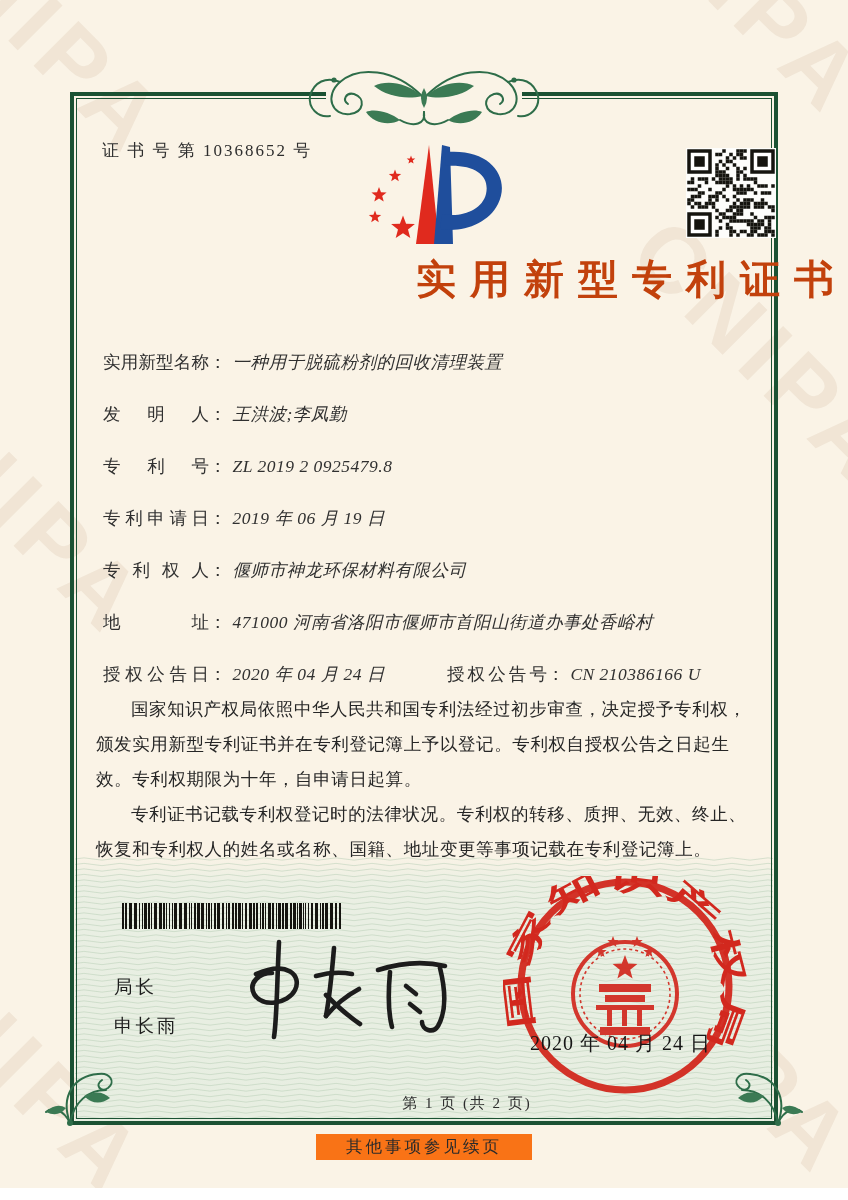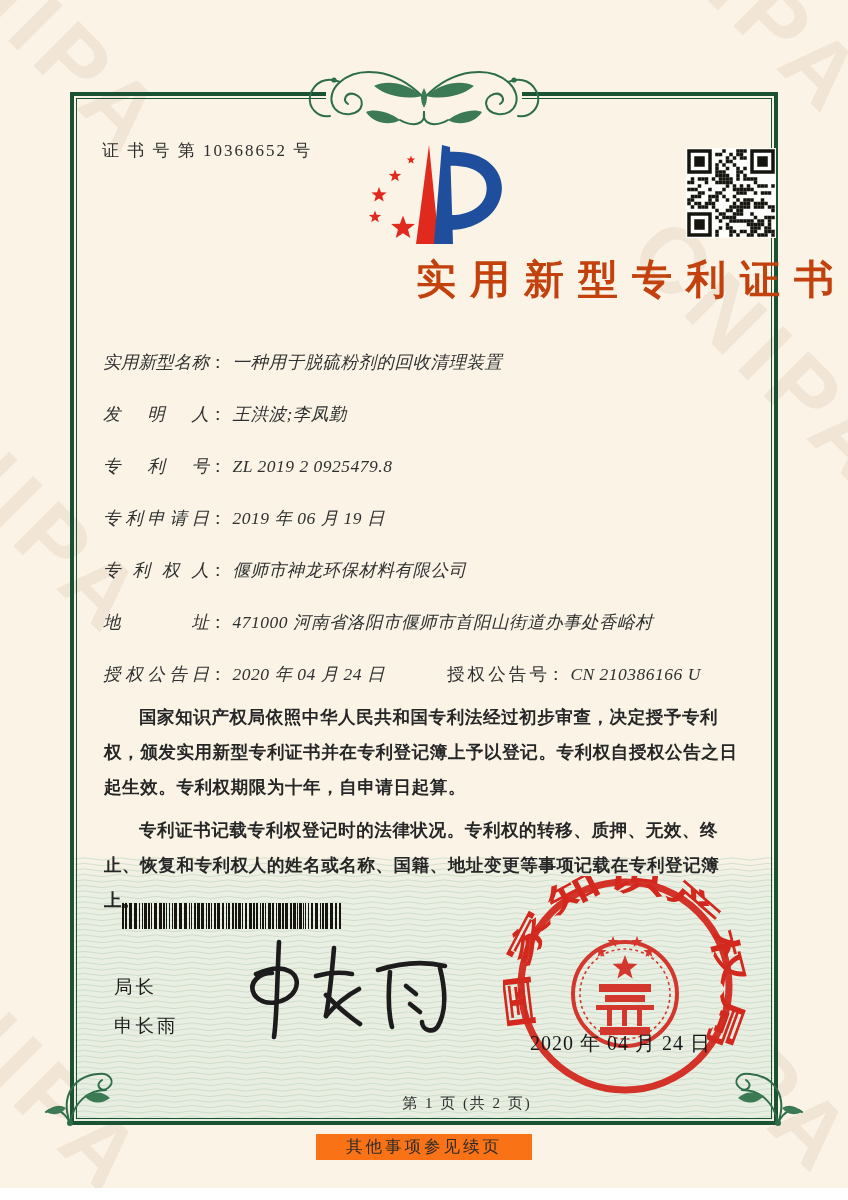--- a/index.html
+++ b/index.html
@@ -15,27 +15,27 @@
   
   .frame{position:absolute;left:70px;top:92px;width:700px;height:1025px;border:4px solid #1b5233;}
   .frame-inner{position:absolute;left:2px;top:2px;right:2px;bottom:2px;border:1px solid #1b5233;}
   .cert-no{position:absolute;left:102px;top:139px;font-size:17px;letter-spacing:2px;color:#2e2e2e;}
   .logo{position:absolute;left:345px;top:140px;}
   .qr{position:absolute;left:686px;top:148px;}
   .title{position:absolute;left:0;top:252px;width:100%;text-align:right;font-size:40px;
          font-weight:700;letter-spacing:14px;text-indent:14px;color:#c2410c;}
   .fields{position:absolute;left:103px;top:350px;width:640px;font-size:17.5px;color:#303030;}
   .frow{display:flex;align-items:baseline;line-height:24px;margin-bottom:28px;}
-  .flabel{display:inline-block;width:106px;text-align:justify;text-align-last:justify;font-style:italic;}
+  .flabel{display:inline-block;width:106px;text-align:justify;text-align-last:justify;}
   .flabel2{display:inline-block;width:100px;text-align:justify;text-align-last:justify;}
   .fval{margin-left:6px;letter-spacing:.5px;font-style:italic;}
   .grant-no{margin-left:62px;display:flex;align-items:flex-start;}
   .body-text{position:absolute;left:96px;top:692px;width:656px;font-size:17.5px;
              line-height:35px;letter-spacing:.6px;color:#262626;}
-  .body-text p{margin:8px;text-indent:2em;font-weight:bold;}
+  .body-text p{margin:0;text-indent:2em;}
   .barcode{position:absolute;left:120px;top:903px;}
   .officer{position:absolute;left:114px;top:974px;font-size:18.5px;color:#1d1d1d;letter-spacing:3px;}
   .officer div{margin-bottom:14px;}
   .sig{position:absolute;left:238px;top:932px;}
   .seal{position:absolute;left:503px;top:876px;}
   .seal-date{position:absolute;left:513px;top:1030px;width:215px;text-align:center;
              font-size:20px;color:#161616;letter-spacing:1px;}
   .page-info{position:absolute;left:0;top:1094px;width:100%;text-align:center;
              font-size:15px;color:#2c2c2c;letter-spacing:2px;padding-left:43px;}
   .note{position:absolute;left:0;top:1134px;width:100%;text-align:center;}

